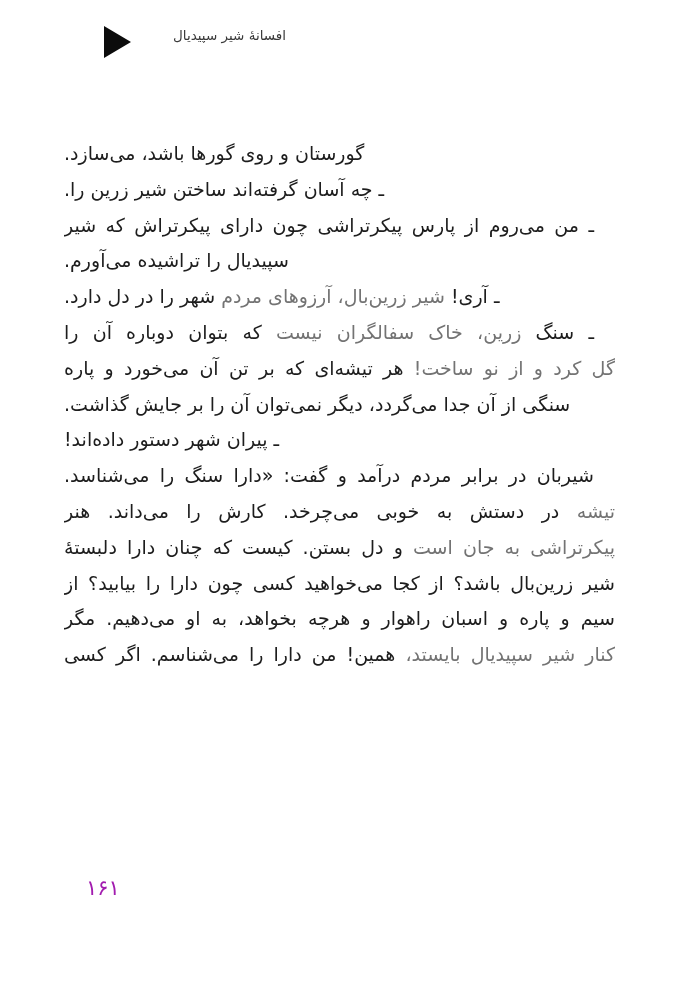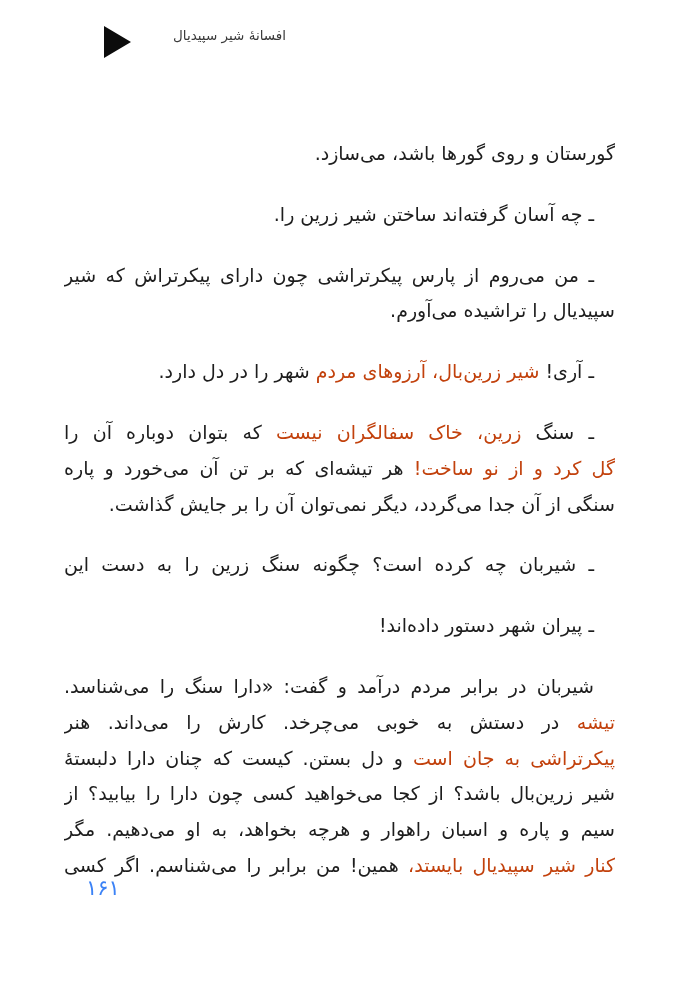--- a/index.html
+++ b/index.html
@@ -54,44 +54,43 @@
     top: 136px;
     right: 64px;
     left: 64px;
     direction: rtl;
     color: #1d1d1d;
     font-size: 19px;
   }
   .line {
     height: 35.8px;
     line-height: 35.8px;
-    text-align: right;
+    text-align: left;
     overflow: hidden;
     white-space: nowrap;
   }
   .line.justify {
     white-space: normal;
     text-align: justify;
     text-align-last: justify;
   }
   .line.indent {
     padding-right: 21px;
-    margin-top: 25px;
   }
   .faded {
-    color: #c2410c;
+    color: #737373;
   }
 
   
   .page-number {
     position: absolute;
     left: 86px;
     top: 876px;
     font-size: 21px;
-    color: #3b82f6;
+    color: #a21caf;
     direction: rtl;
   }
 </style>
 </head>
 <body>
 
 <div class="page">
 
   <div class="header">
     <div class="header-triangle"></div>
@@ -101,25 +100,24 @@
   <div class="text-block">
 
   <div class="line"><span>گورستان و روی گورها باشد، می‌سازد.</span></div>
       <div class="line indent"><span>ـ چه آسان گرفته‌اند ساختن شیر زرین را.</span></div>
       <div class="line indent justify"><span>ـ من می‌روم از پارس پیکرتراشی چون دارای پیکرتراش که شیر</span></div>
       <div class="line"><span>سپیدیال را تراشیده می‌آورم.</span></div>
       <div class="line indent"><span>ـ آری! </span><span class="faded">شیر زرین‌بال، آرزوهای مردم </span><span>شهر را در دل دارد.</span></div>
       <div class="line indent justify"><span>ـ سنگ </span><span class="faded">زرین، خاک سفالگران نیست </span><span>که بتوان دوباره آن را</span></div>
       <div class="line justify"><span class="faded">گل کرد و از نو ساخت! </span><span>هر تیشه‌ای که بر تن آن می‌خورد و پاره</span></div>
       <div class="line"><span>سنگی از آن جدا می‌گردد، دیگر نمی‌توان آن را بر جایش گذاشت.</span></div>
-      <div class="line indent justify"><span>ـ شیربان چه کرده است؟ چگونه سنگ زرین را به دست این</span></div>
       <div class="line indent"><span>ـ پیران شهر دستور داده‌اند!</span></div>
       <div class="line indent justify"><span>شیربان در برابر مردم درآمد و گفت: «دارا سنگ را می‌شناسد.</span></div>
       <div class="line justify"><span class="faded">تیشه </span><span>در دستش به خوبی می‌چرخد. کارش را می‌داند. هنر</span></div>
       <div class="line justify"><span class="faded">پیکرتراشی به جان است </span><span>و دل بستن. کیست که چنان دارا دلبستهٔ</span></div>
       <div class="line justify"><span>شیر زرین‌بال باشد؟ از کجا می‌خواهید کسی چون دارا را بیابید؟ از</span></div>
       <div class="line justify"><span>سیم و پاره و اسبان راهوار و هرچه بخواهد، به او می‌دهیم. مگر</span></div>
-      <div class="line justify"><span class="faded">کنار شیر سپیدیال بایستد، </span><span>همین! من برابر را می‌شناسم. اگر کسی</span></div>
+      <div class="line justify"><span class="faded">کنار شیر سپیدیال بایستد، </span><span>همین! من دارا را می‌شناسم. اگر کسی</span></div>
     </div>
 
   <div class="page-number">۱۶۱</div>
 
 </div>
 
 </body></html>

